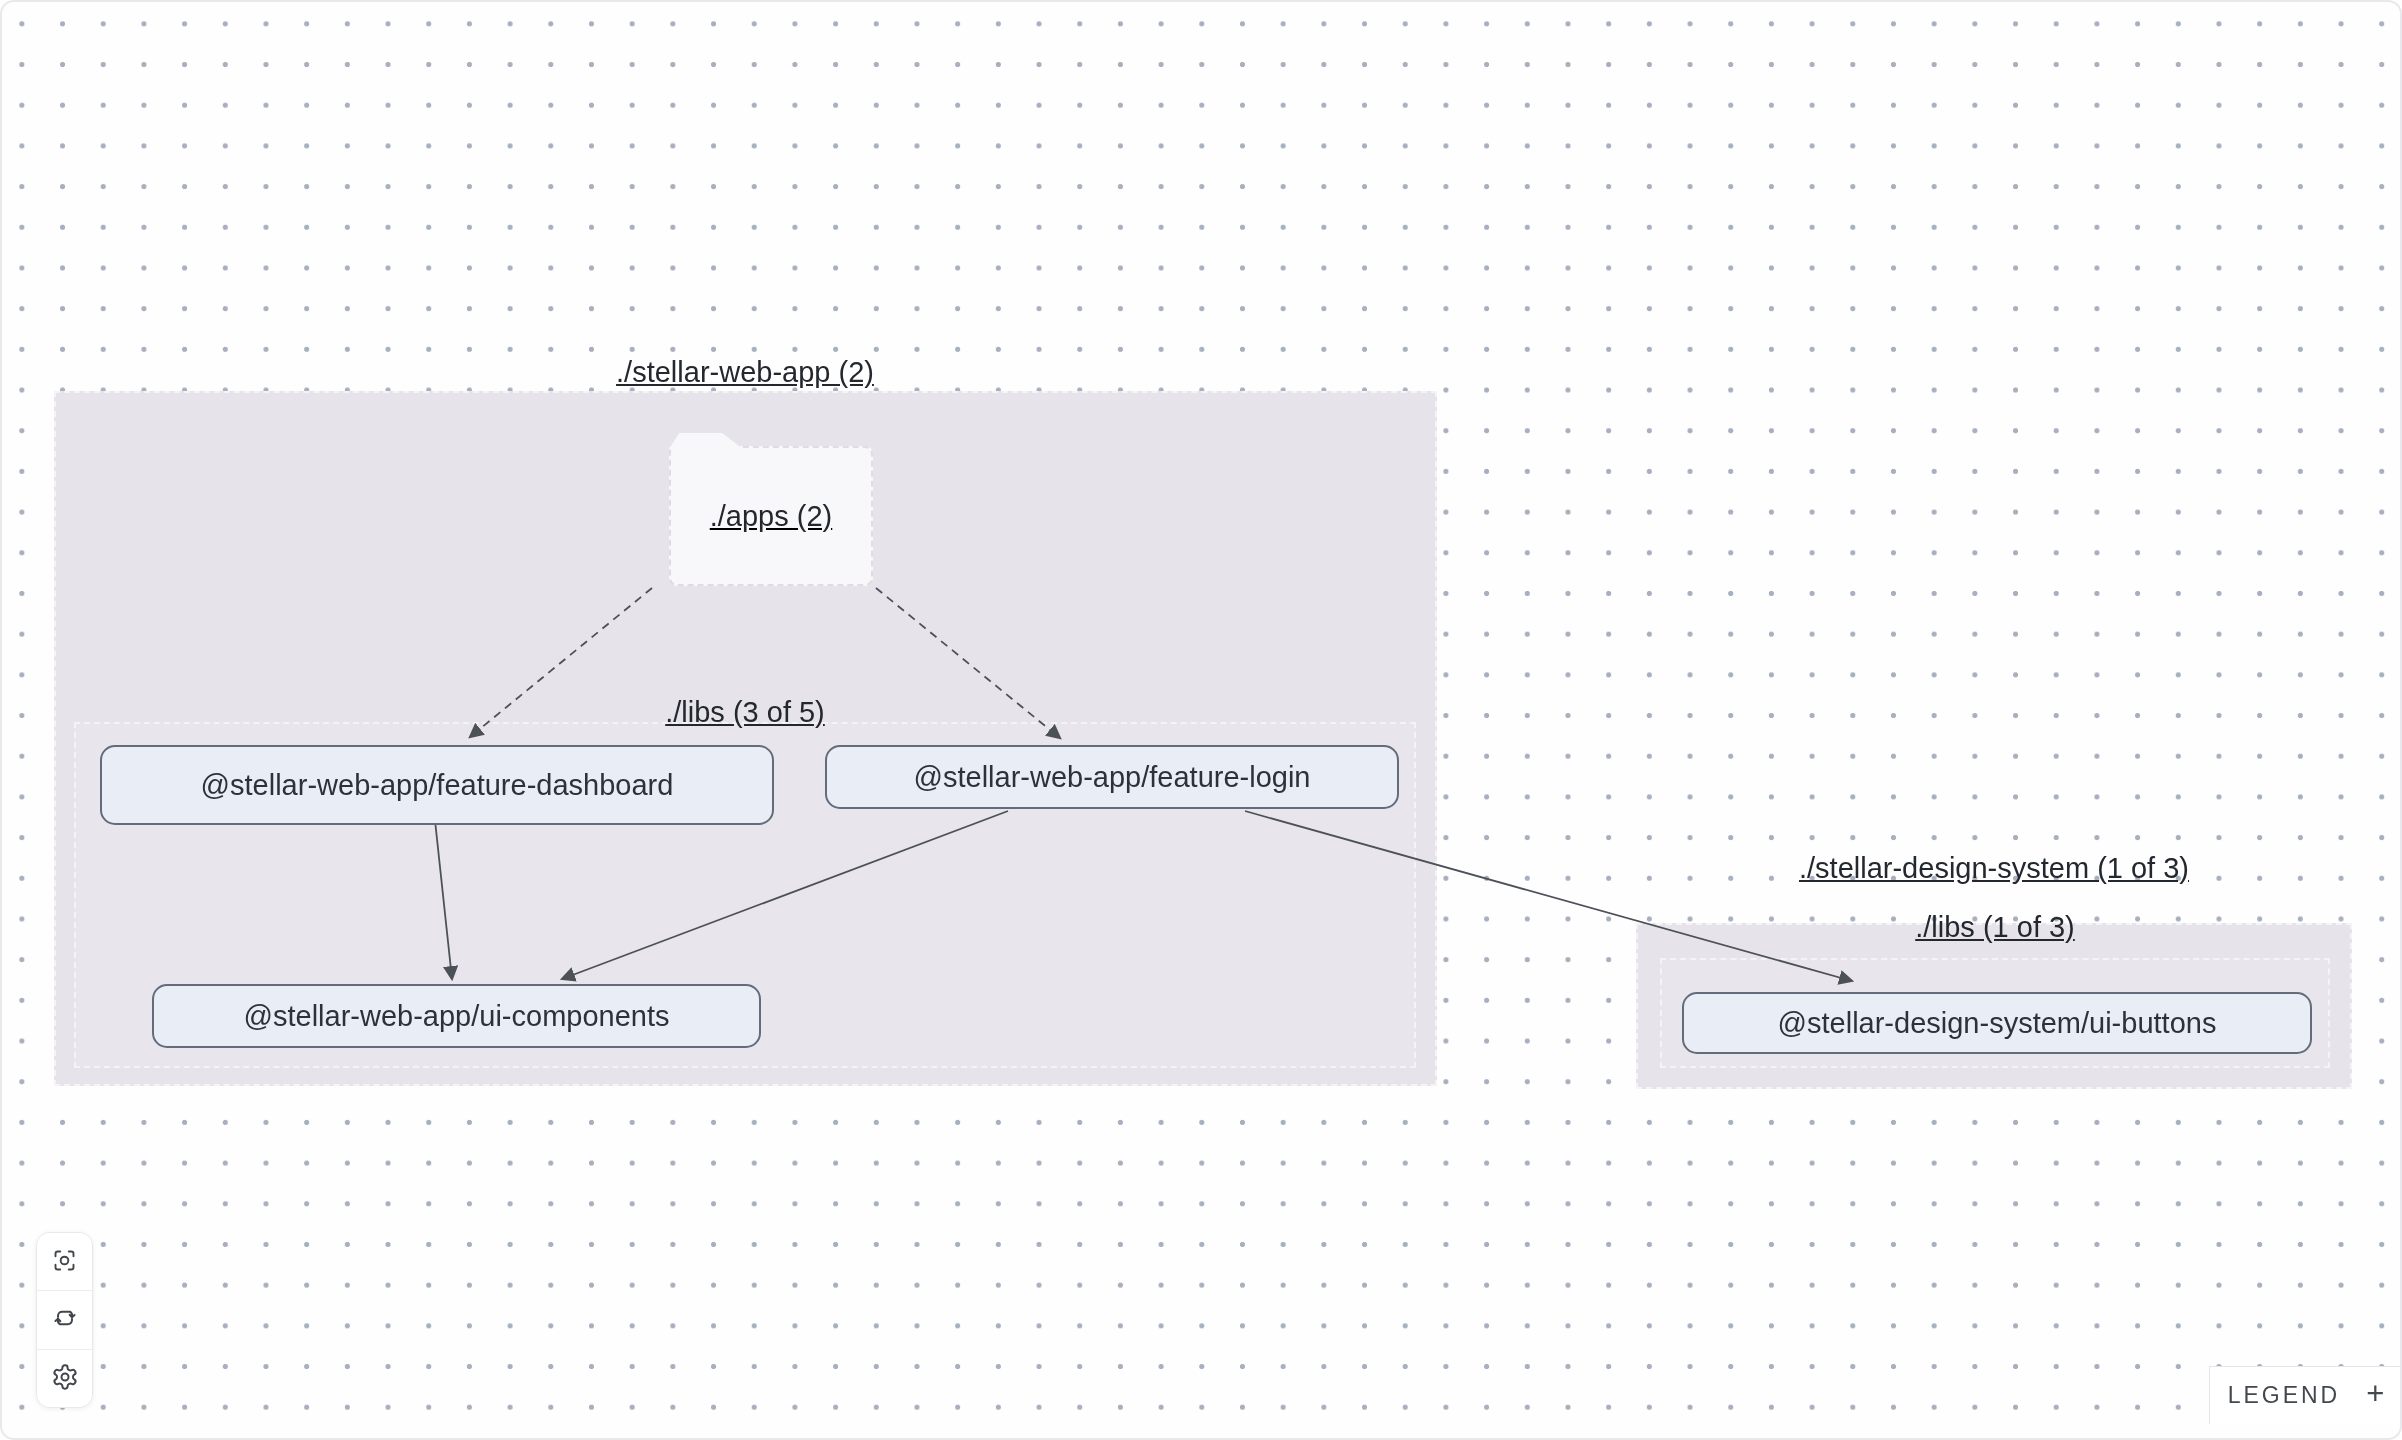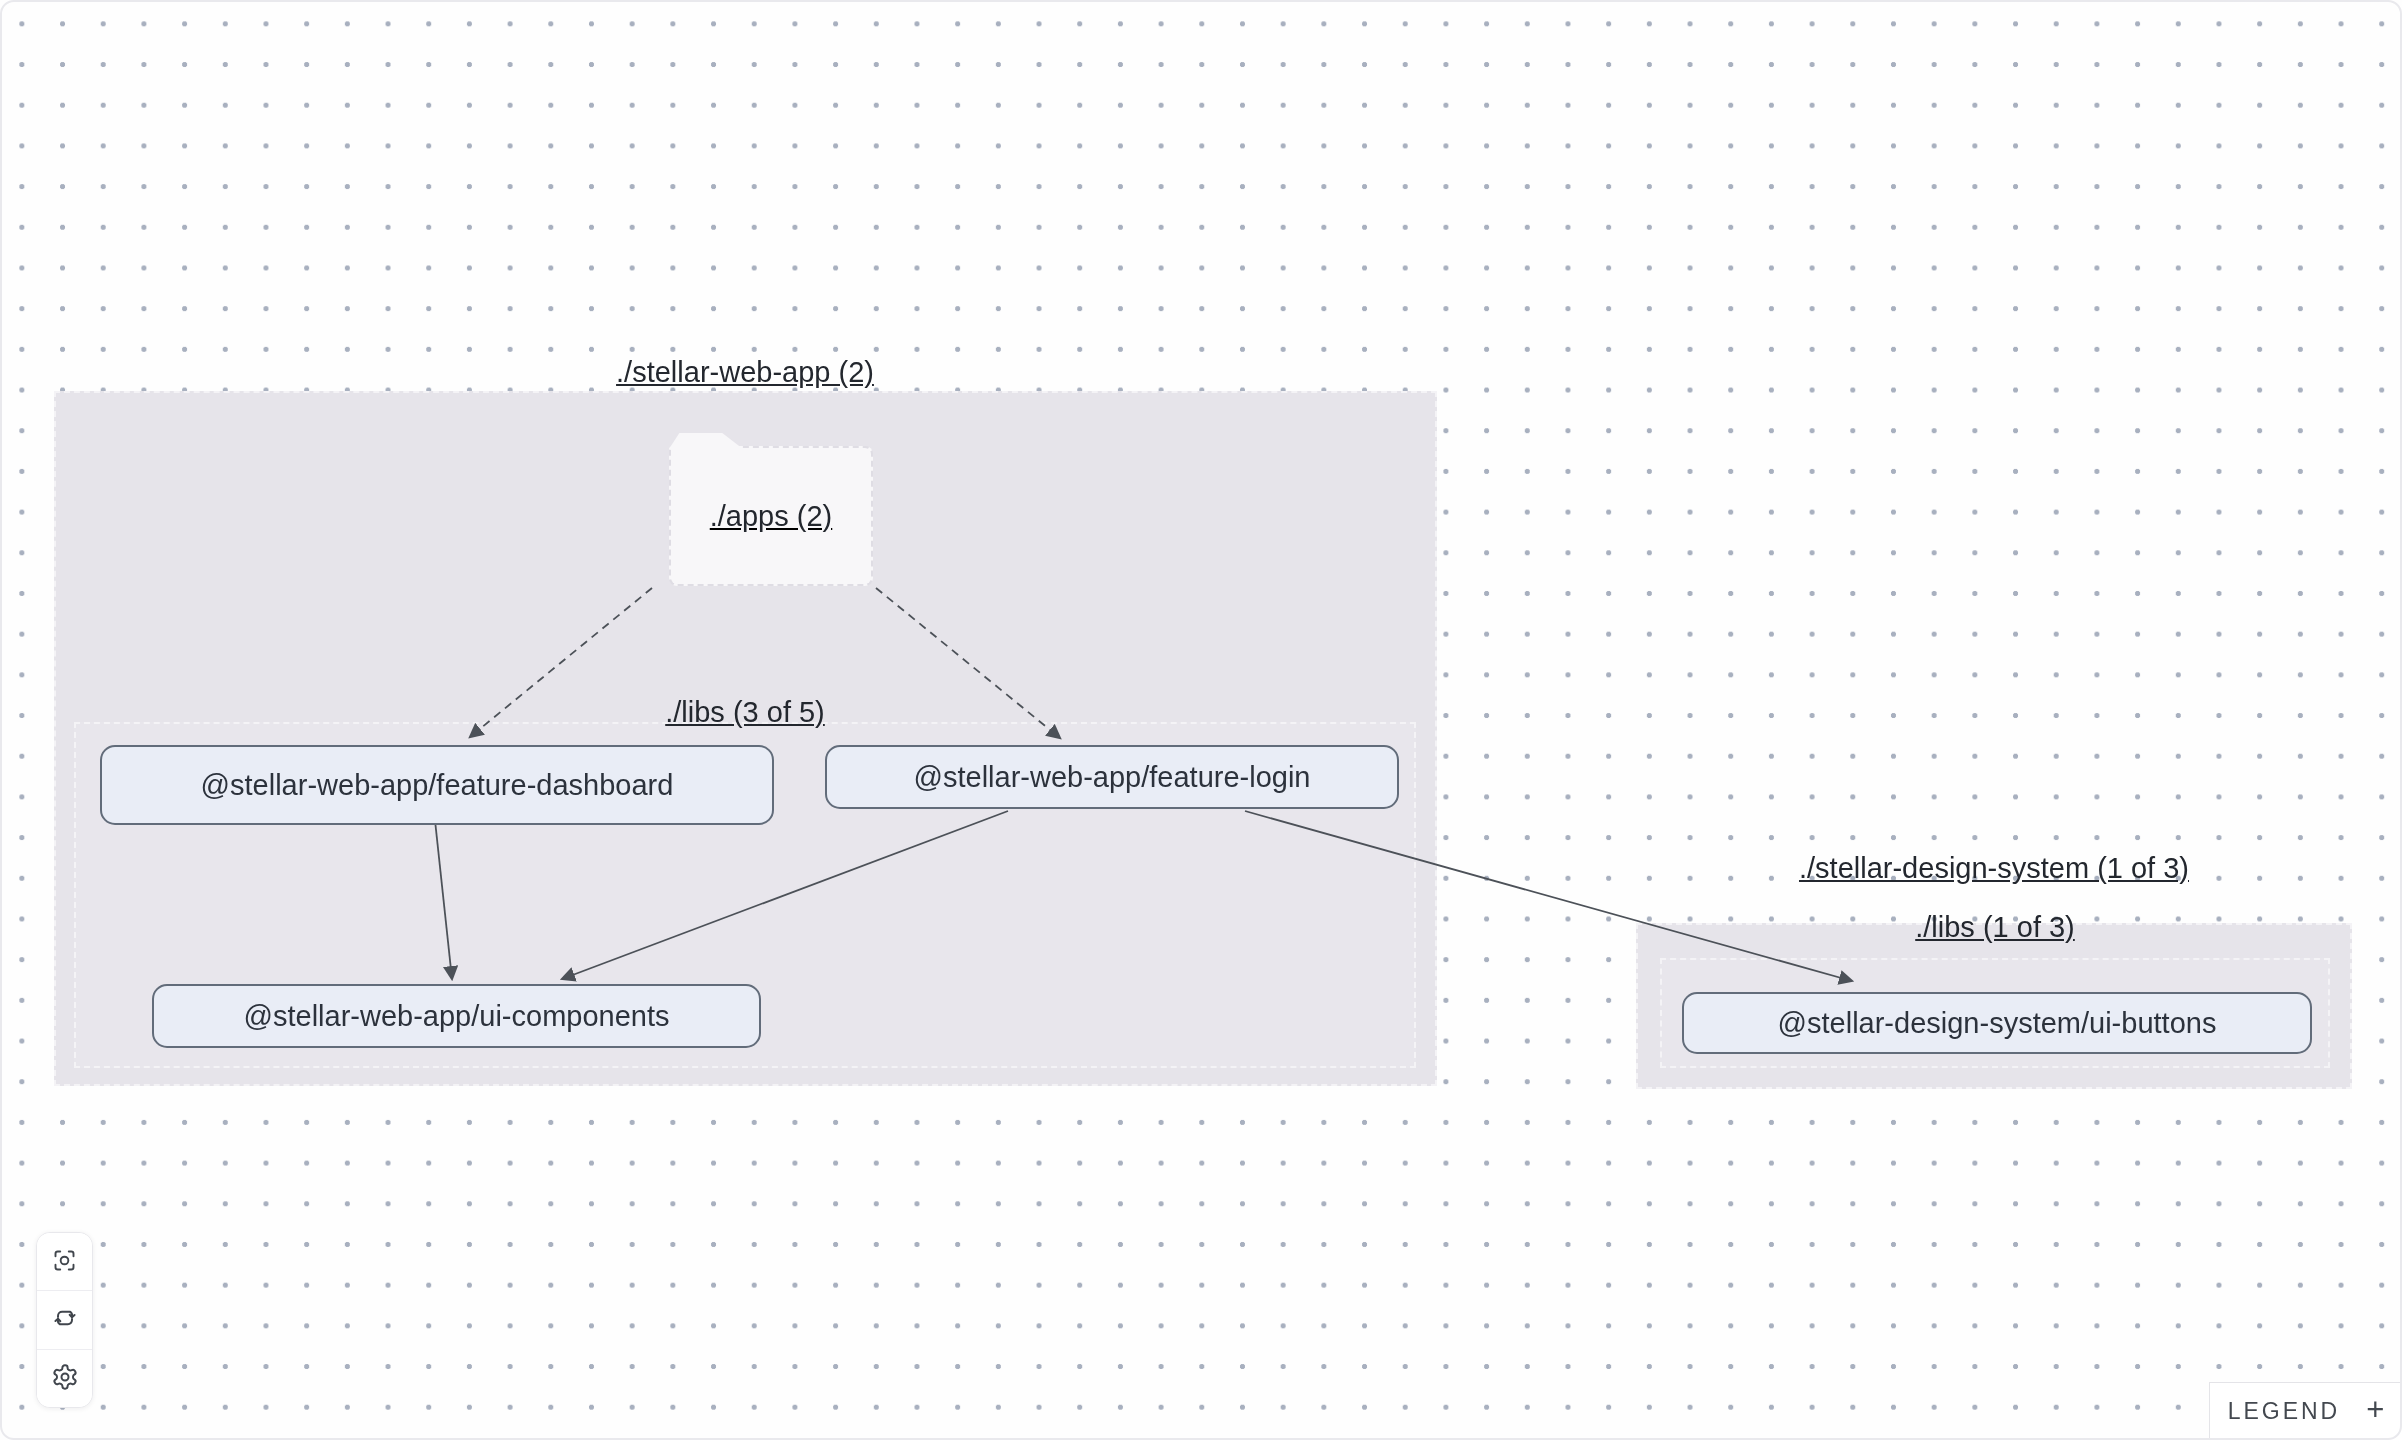--- a/index.html
+++ b/index.html
@@ -59,21 +59,21 @@
     display:flex;flex-direction:column;overflow:hidden;box-sizing:border-box;
   }
   .tool-btn{
     flex:1;display:flex;align-items:center;justify-content:center;
     background:#ffffff;border:none;padding:0;cursor:pointer;
   }
   .tool-btn + .tool-btn{border-top:1.5px solid #ededf1;}
   .tool-btn svg{stroke:#41464d;fill:none;stroke-width:1.7;stroke-linecap:round;stroke-linejoin:round;}
   
   .legend{
-    position:absolute;right:0;bottom:0;width:192px;height:57px;z-index:40;
+    position:absolute;right:0;bottom:16px;width:192px;height:57px;z-index:40;
     background:#ffffff;border:1.5px solid #e4e4e8;border-right:none;border-bottom:none;
     display:flex;align-items:center;justify-content:center;gap:26px;cursor:pointer;
   }
   .legend-text{font-size:23px;letter-spacing:3px;color:#43484f;}
   .legend-plus{font-size:31px;font-weight:300;color:#43484f;margin-top:-3px;}
 </style>
 </head>
 <body>
 
 <div class="screen">

